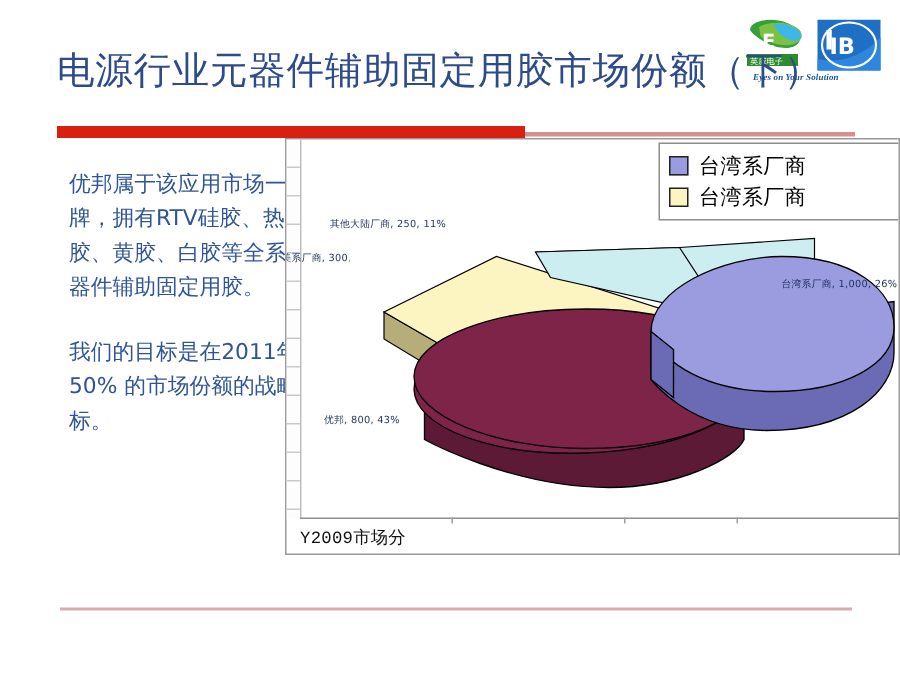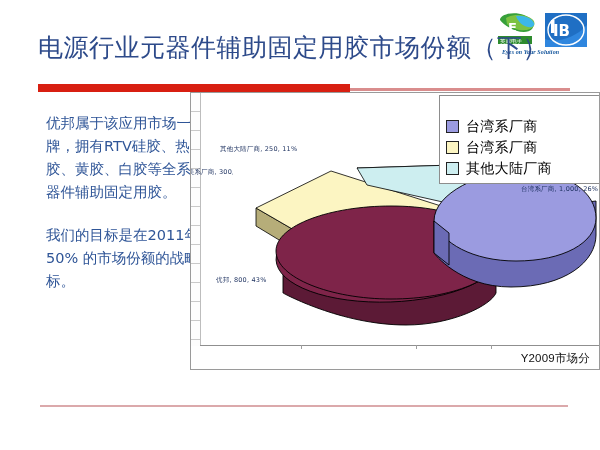--- a/index.html
+++ b/index.html
@@ -75,30 +75,30 @@
     display:block;width:100%;height:19px;
     border-bottom:1px solid #c9c9c9;box-sizing:border-box;
   }
   .plot-bottom{
     position:absolute;left:9px;top:252px;width:401px;height:1px;background:#8f8f8f;
   }
   .tick{position:absolute;top:252px;width:1px;height:4px;background:#9d9d9d;}
 
   .axis-title{
     position:absolute;left:9px;top:258px;width:390px;
-    text-align:right;
-    font-family:Liberation Sans, sans-serif;
+    text-align:left;
+    font-family:Liberation Mono, monospace;
     font-size:11.5px;color:#111;letter-spacing:.2px;
   }
 
   
   .legend{
     position:absolute;left:248px;top:2px;width:161px;
     background:#ffffff;border:1px solid #8d8d8d;
-    padding:20px 4px 4px 6px;box-sizing:border-box;
+    padding:4px 4px 4px 6px;box-sizing:border-box;
   }
   .legend-row{display:flex;align-items:center;height:21px;}
   .legend-swatch{
     width:11px;height:11px;border:1px solid #222;margin-right:7px;flex:0 0 auto;
   }
   .legend-label{
     font-family:"DejaVu Sans","Liberation Sans",sans-serif;
     font-size:14px;color:#000;white-space:nowrap;letter-spacing:.3px;
   }
 
@@ -201,24 +201,20 @@
 
     <div class="legend">
       <div class="legend-row">
         <span class="legend-swatch" style="background:#9b9be0"></span>
         <span class="legend-label">台湾系厂商</span>
       </div>
       <div class="legend-row">
         <span class="legend-swatch" style="background:#fcf5c2"></span>
         <span class="legend-label">台湾系厂商</span>
       </div>
-      <div class="legend-row">
-        <span class="legend-swatch" style="background:#cdeef0"></span>
-        <span class="legend-label">其他大陆厂商</span>
-      </div>
     </div>
 
     <div class="plot-bottom"></div>
     <div class="tick" style="left:110px;"></div>
     <div class="tick" style="left:225px;"></div>
     <div class="tick" style="left:300px;"></div>
     <div class="axis-title">Y2009市场分</div>
   </div>
 
 </div>

